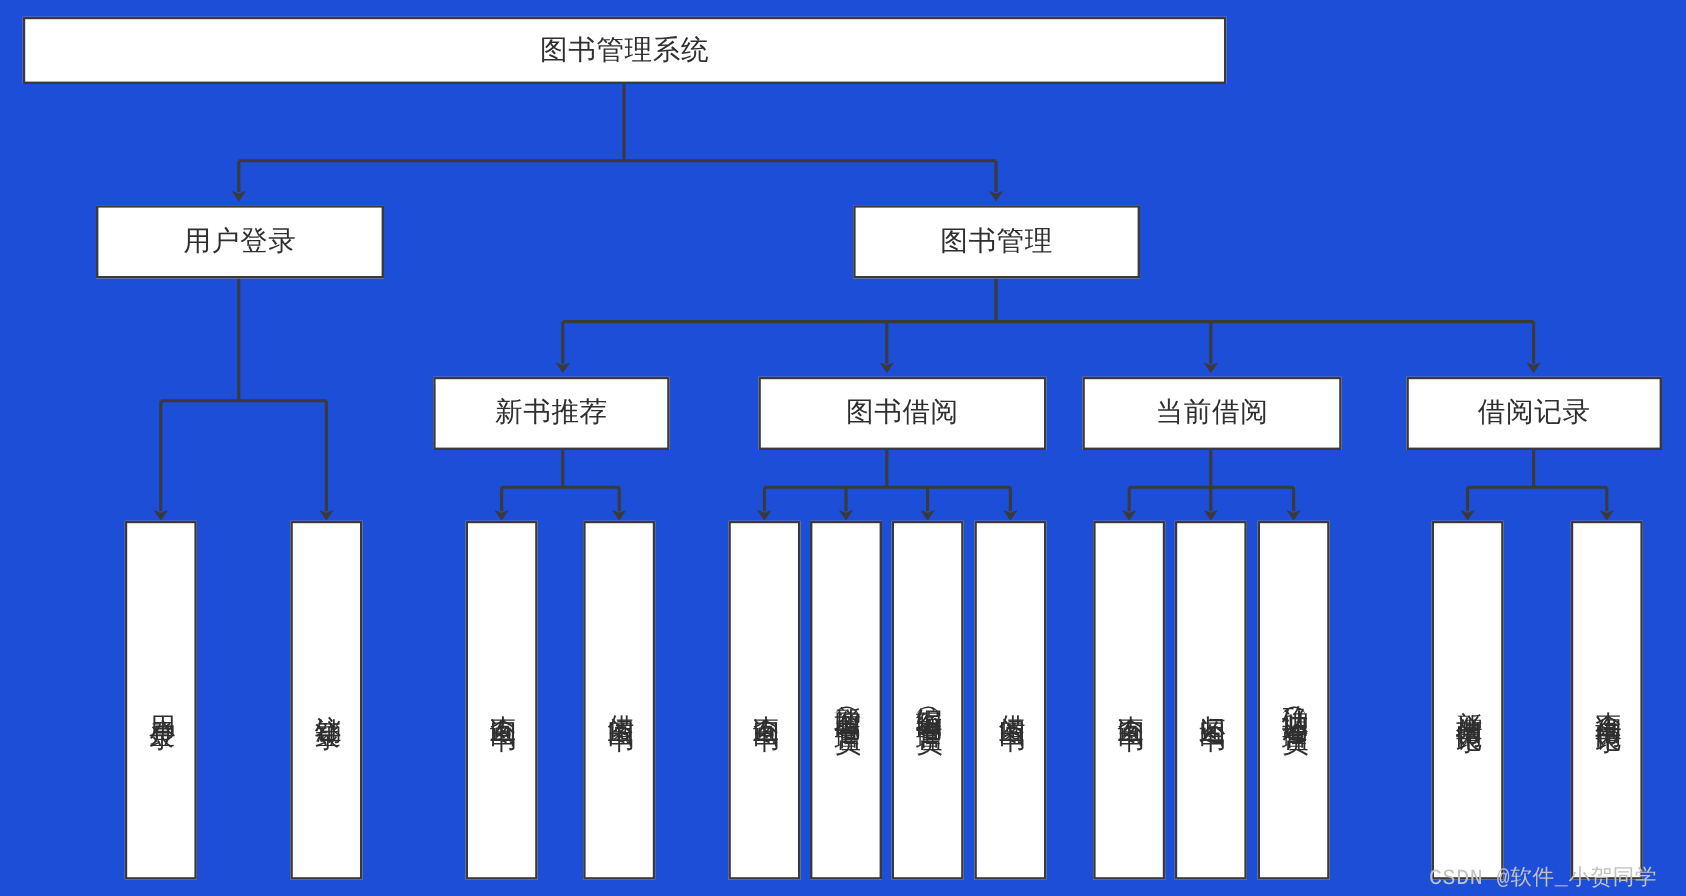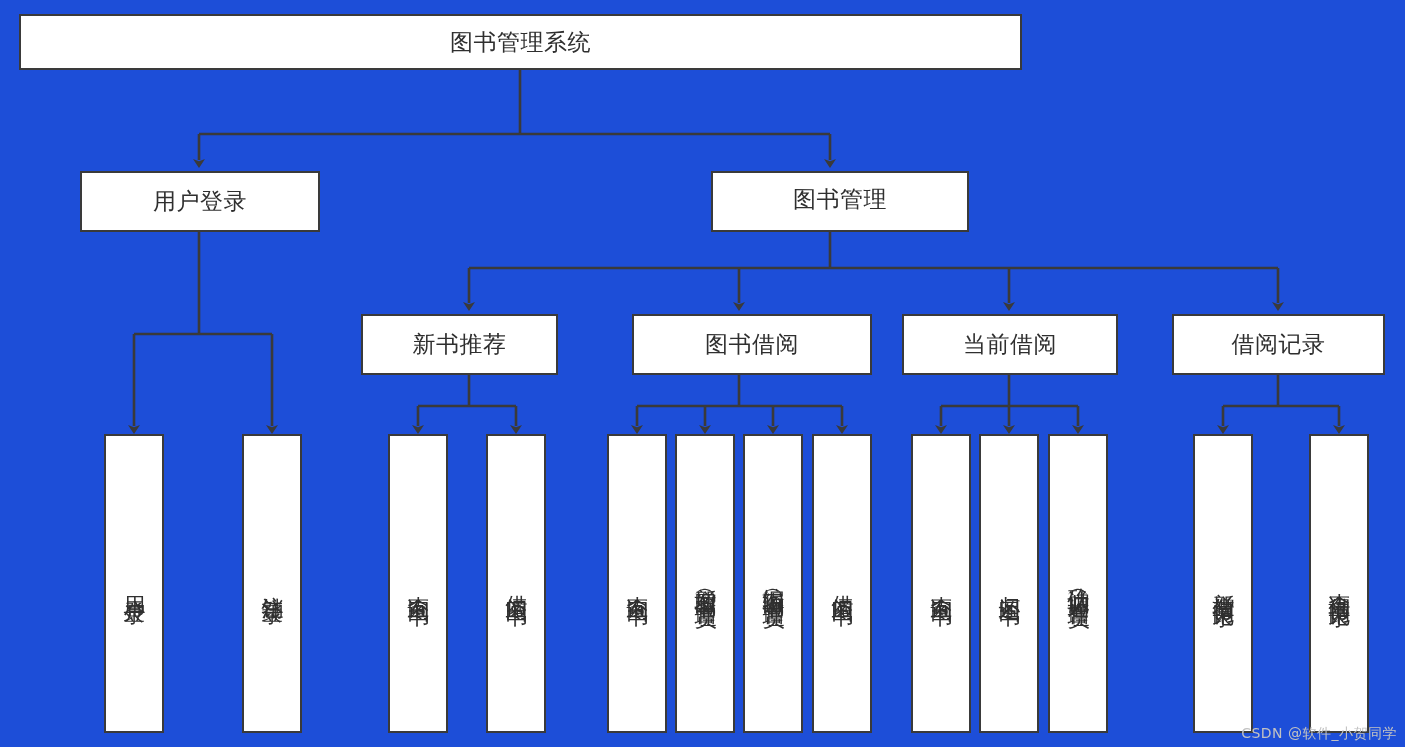--- a/index.html
+++ b/index.html
@@ -51,27 +51,28 @@
     writing-mode: vertical-rl;
     text-orientation: upright;
     font-size: 22px;
     line-height: 1.22;
     letter-spacing: 3px;
     white-space: nowrap;
     max-height: 100%;
   }
   .watermark {
     position: absolute;
-    right: 8px;
+    right: 24px;
     bottom: 4px;
-    font-size: 14px;
+    font-size: 18px;
     color: #c2c2c2;
     letter-spacing: 0.5px;
     z-index: 20;
     white-space: nowrap;
+    font-family: Liberation Mono, monospace;
   }
 </style>
 </head>
 <body>
 
 <div id="canvas">
 
   <svg id="edges" viewBox="0 0 1405 747" xmlns="http://www.w3.org/2000/svg">
     <defs>
       <marker id="arrow" markerWidth="10" markerHeight="12" refX="1" refY="6" orient="auto" markerUnits="userSpaceOnUse">
@@ -123,21 +124,21 @@
   </svg>
 
   <div class="node" style="left:19px; top:14px; width:1003px; height:56px;">
     <span class="label">图书管理系统</span>
   </div>
 
   <div class="node" style="left:80px; top:171px; width:240px; height:61px;">
     <span class="label">用户登录</span>
   </div>
 
-  <div class="node" style="left:711px; top:171px; width:258px; height:61px;font-family:Liberation Mono, monospace;">
+  <div class="node" style="left:711px; top:171px; width:239px; height:61px;">
     <span class="label">图书管理</span>
   </div>
 
   <div class="node" style="left:361px; top:314px; width:197px; height:61px;">
     <span class="label">新书推荐</span>
   </div>
 
   <div class="node" style="left:632px; top:314px; width:240px; height:61px;">
     <span class="label">图书借阅</span>
   </div>

